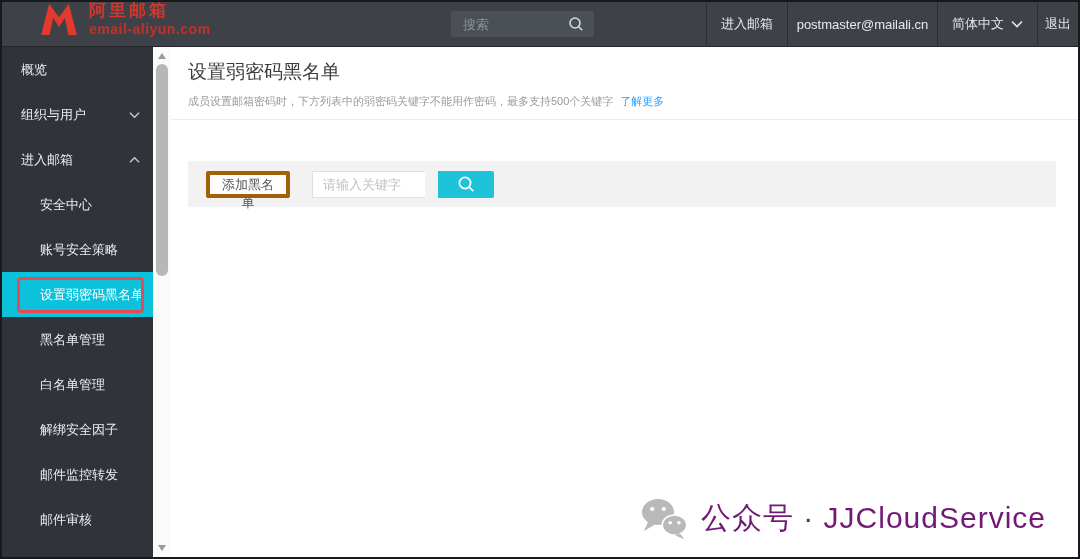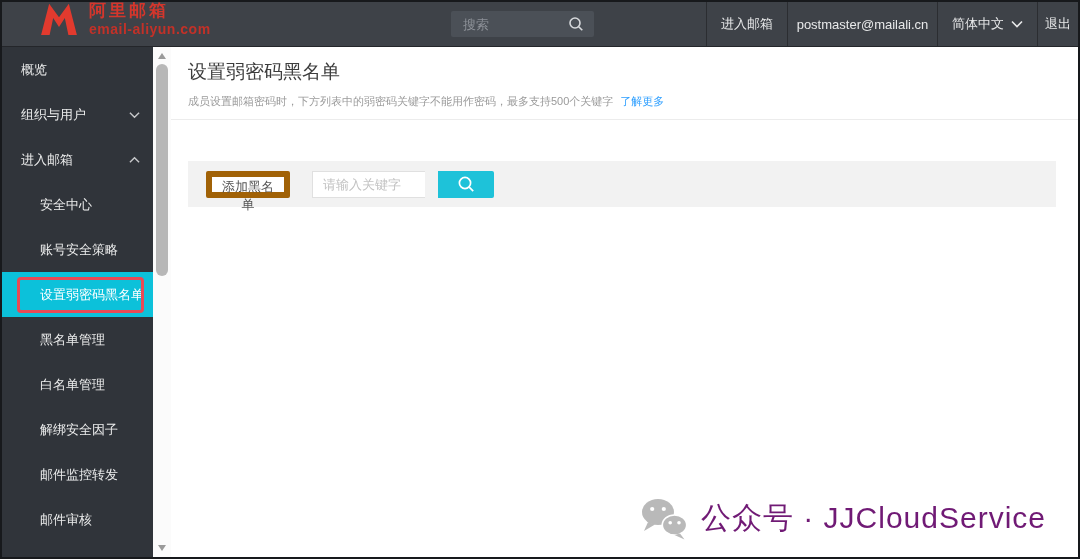--- a/index.html
+++ b/index.html
@@ -57,21 +57,21 @@
 
   
   .content { position:absolute; left:169px; top:45px; right:0; bottom:0; background:#fff; }
   .page-title { position:absolute; left:17px; top:12px; font-size:19px; color:#3d3d3d; }
   .page-desc { position:absolute; left:17px; top:47px; font-size:11px; color:#9a9a9a; white-space:nowrap; }
   .learn-more { color:#2e9fff; margin-left:7px; cursor:pointer; }
   .header-divider { position:absolute; left:0; right:0; top:72px; height:1px; background:#ececec; }
 
   .toolbar { position:absolute; left:17px; right:22px; top:114px; height:46px; background:#f2f2f2;
              display:flex; align-items:center; padding-left:18px; }
-  .add-btn { width:84px; height:27px; background:#fff; border:6px solid #a16207; border-radius:2px;
+  .add-btn { width:84px; height:27px; background:#fff; border:4px solid #a16207; border-radius:2px;
              font-size:13px; color:#555; font-family:inherit; cursor:pointer; }
   .kw-group { display:flex; margin-left:22px;gap:13px; }
   .kw-input { width:113px; height:27px; border:1px solid #e0e0e0; border-right:none; background:#fff;
               padding:0 10px; font-size:13px; color:#333; outline:none; font-family:inherit; }
   .kw-input::placeholder { color:#c2c2c2; }
   .kw-btn { width:56px; height:27px; background:#1ec2d9; border:none; border-radius:0 2px 2px 0;
             display:flex; align-items:center; justify-content:center; cursor:pointer; }
 
   
   .watermark { position:absolute; right:32px; bottom:17px; display:flex; align-items:center;

